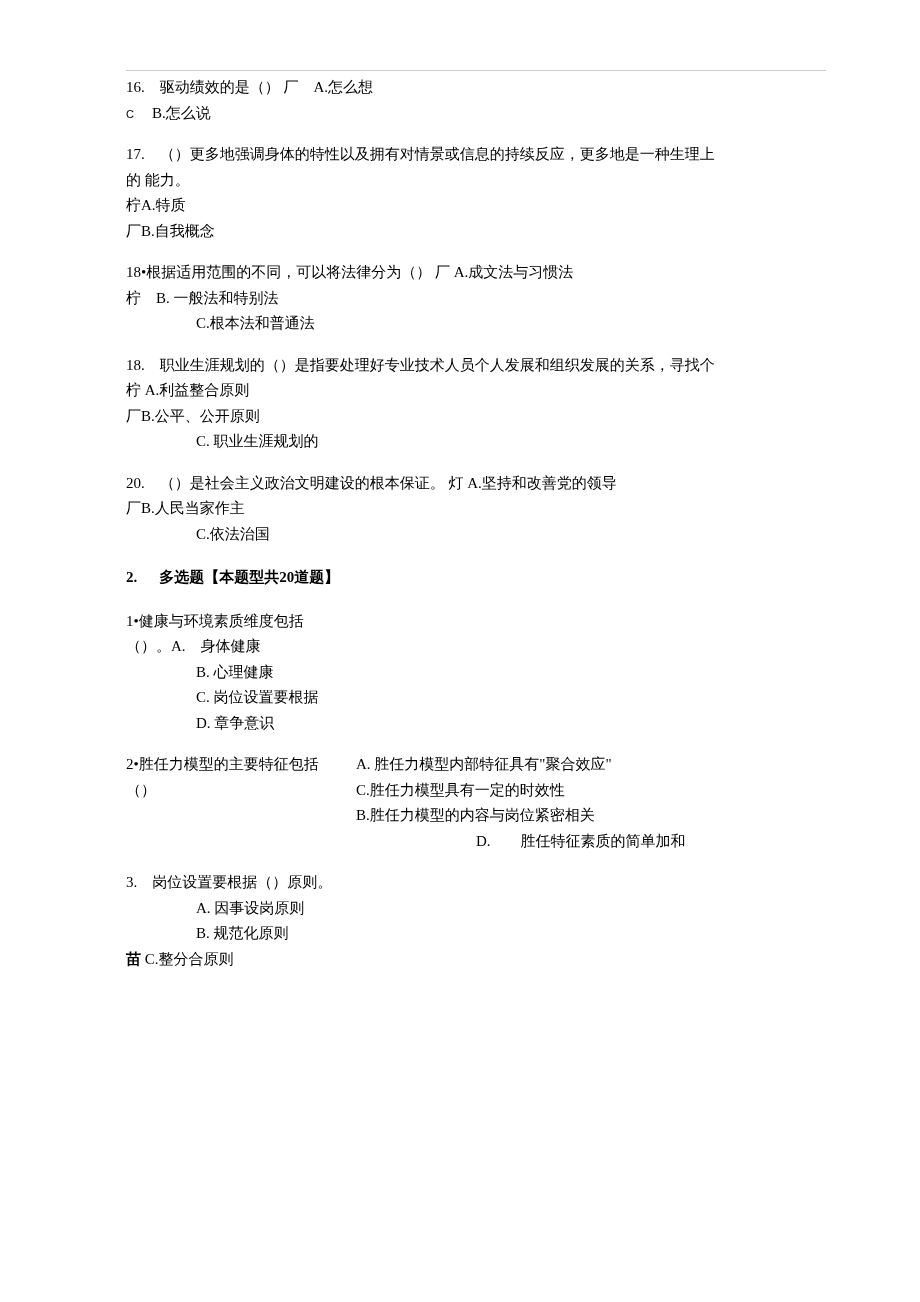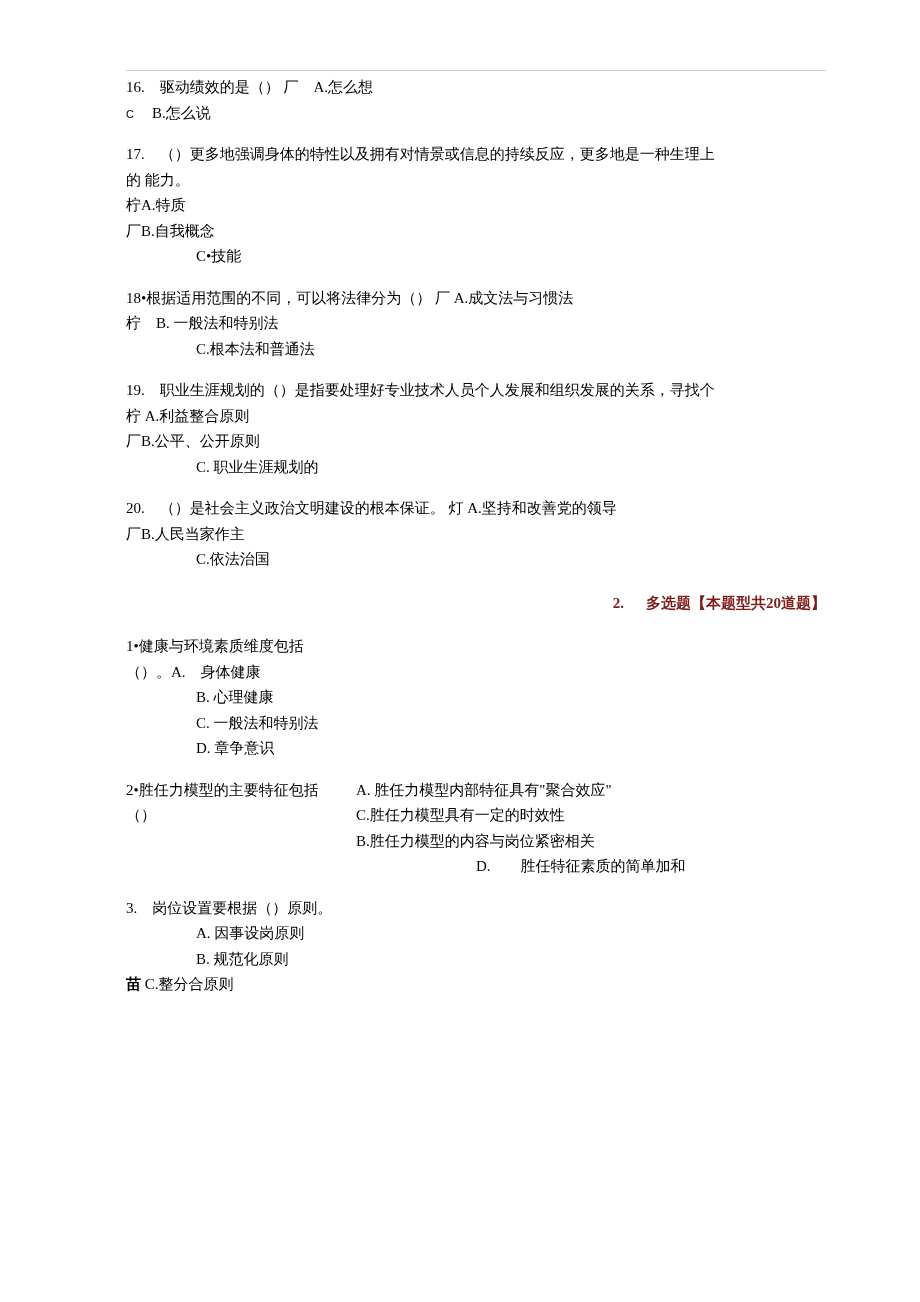--- a/index.html
+++ b/index.html
@@ -27,24 +27,23 @@
   .q-block { margin-bottom: 16px; }
   .q-line { margin: 0; }
   .indent-opt { margin-left: 70px; }
   .mark-c {
     font-family: Arial, sans-serif;
     font-size: 11px;
     margin-right: 18px;
   }
   .mark-star { margin-right: 18px; }
   .section-title {
-    color: #7f1d1d;
+    color: #000000;
     font-weight: bold;
     margin: 18px 0 18px 0;
-    text-align: right;
   }
   .section-title .num { margin-right: 22px; }
   .bold { font-weight: bold; }
   .two-col {
     display: flex;
   }
   .two-col .left {
     width: 230px;
   }
   .two-col .right {
@@ -64,51 +63,50 @@
     <p class="q-line">
       <span class="mark-c">C</span><span>B.怎么说</span>
     </p>
   </div>
 
   <div class="q-block">
     <p class="q-line">17.　（）更多地强调身体的特性以及拥有对情景或信息的持续反应，更多地是一种生理上</p>
     <p class="q-line">的 能力。</p>
     <p class="q-line">柠A.特质</p>
     <p class="q-line">厂B.自我概念</p>
-    <p class="q-line indent-opt">C•技能</p>
   </div>
 
   <div class="q-block">
     <p class="q-line">18•根据适用范围的不同，可以将法律分为（） 厂 A.成文法与习惯法</p>
     <p class="q-line">柠　B. 一般法和特别法</p>
     <p class="q-line indent-opt">C.根本法和普通法</p>
   </div>
 
   <div class="q-block">
-    <p class="q-line">19.　职业生涯规划的（）是指要处理好专业技术人员个人发展和组织发展的关系，寻找个</p>
+    <p class="q-line">18.　职业生涯规划的（）是指要处理好专业技术人员个人发展和组织发展的关系，寻找个</p>
     <p class="q-line">柠 A.利益整合原则</p>
     <p class="q-line">厂B.公平、公开原则</p>
     <p class="q-line indent-opt">C. 职业生涯规划的</p>
   </div>
 
   <div class="q-block">
     <p class="q-line">20.　（）是社会主义政治文明建设的根本保证。 灯 A.坚持和改善党的领导</p>
     <p class="q-line"> 厂B.人民当家作主</p>
     <p class="q-line indent-opt">C.依法治国</p>
   </div>
 
   <p class="section-title">
     <span class="num">2.</span><span>多选题【本题型共20道题】</span>
   </p>
 
   <div class="q-block">
     <p class="q-line">1•健康与环境素质维度包括</p>
     <p class="q-line">（）。A.　身体健康</p>
     <p class="q-line indent-opt">B. 心理健康</p>
-    <p class="q-line indent-opt">C. 一般法和特别法</p>
+    <p class="q-line indent-opt">C. 岗位设置要根据</p>
     <p class="q-line indent-opt">D. 章争意识</p>
   </div>
 
   <div class="q-block">
     <div class="two-col">
       <div class="left">
         <p class="q-line">2•胜任力模型的主要特征包括</p>
         <p class="q-line">（）</p>
       </div>
       <div class="right">

